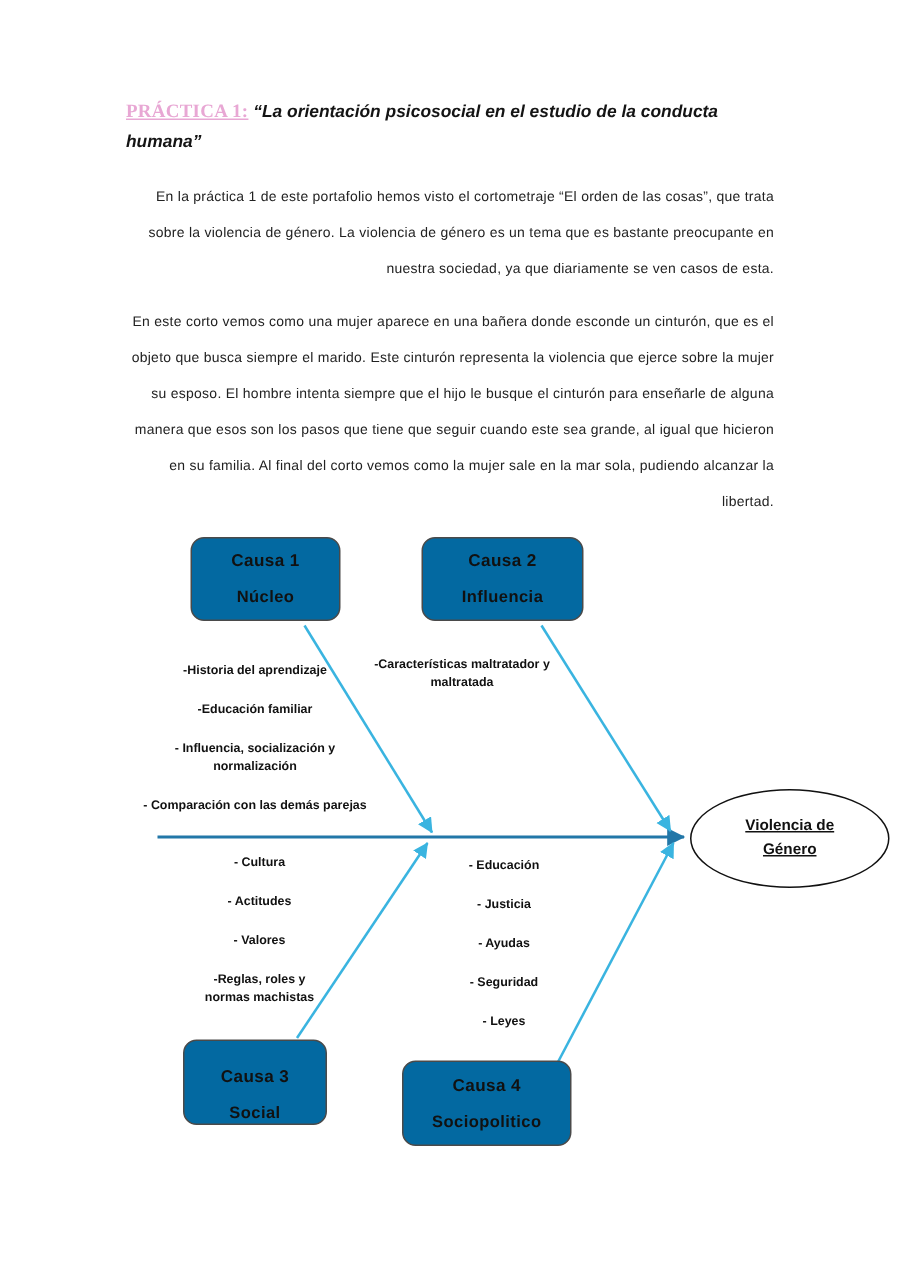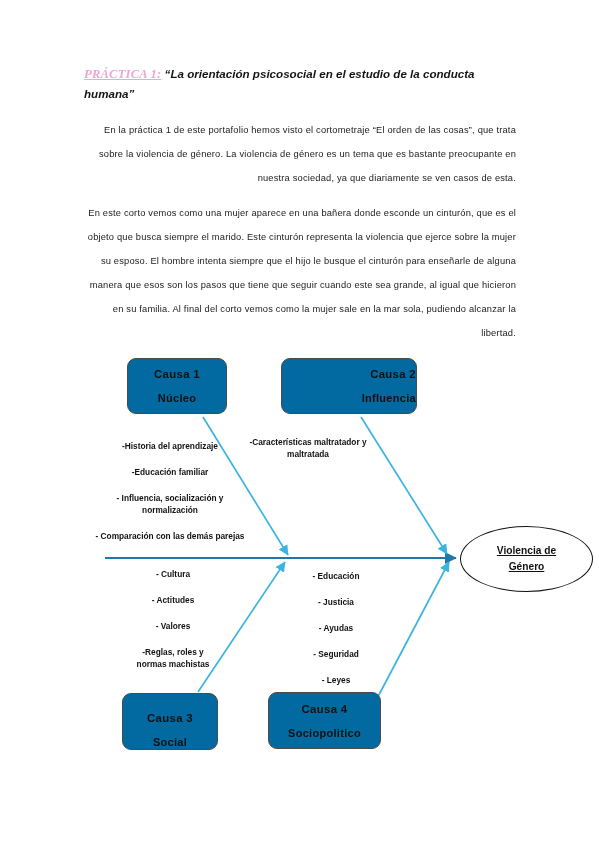--- a/index.html
+++ b/index.html
@@ -38,21 +38,20 @@
     margin: 0 0 14px 0;
     font-weight: bold;
   }
   .doc-title .label {
     color: #e8a7d4;
     text-decoration: underline;
     font-family: "Liberation Serif", serif;
     font-weight: bold;
     font-size: 12.6px;
     letter-spacing: .2px;
-    font-style: italic;
   }
   .doc-title .title-text {
     font-style: italic;
     font-weight: bold;
     color: #141414;
     font-size: 11.6px;
   }
 
   .para {
     font-size: 9.3px;
@@ -92,23 +91,23 @@
     margin-bottom: 9px;
     letter-spacing: .3px;
   }
   .cause-box .c-name {
     font-size: 11px;
     line-height: 14px;
     letter-spacing: .3px;
   }
 
   #box-causa1 { left: 127px; top: 18px; width: 100px;  height: 56px; }
-  #box-causa2 { left: 281px; top: 18px; width: 136px;  height: 56px; align-items: flex-end; }
+  #box-causa2 { left: 281px; top: 18px; width: 108px;  height: 56px; }
   #box-causa3 { left: 122px; top: 353px; width: 96px;  height: 57px; justify-content: flex-end; }
-  #box-causa4 { left: 268px; top: 352px; width: 113px; height: 57px; }
+  #box-causa4 { left: 268px; top: 367px; width: 113px; height: 57px; }
 
   .effect-ellipse {
     position: absolute;
     left: 460px;
     top: 186px;
     width: 131px;
     height: 64px;
     border: 1.4px solid #111;
     border-radius: 50%;
     background: #fff;

